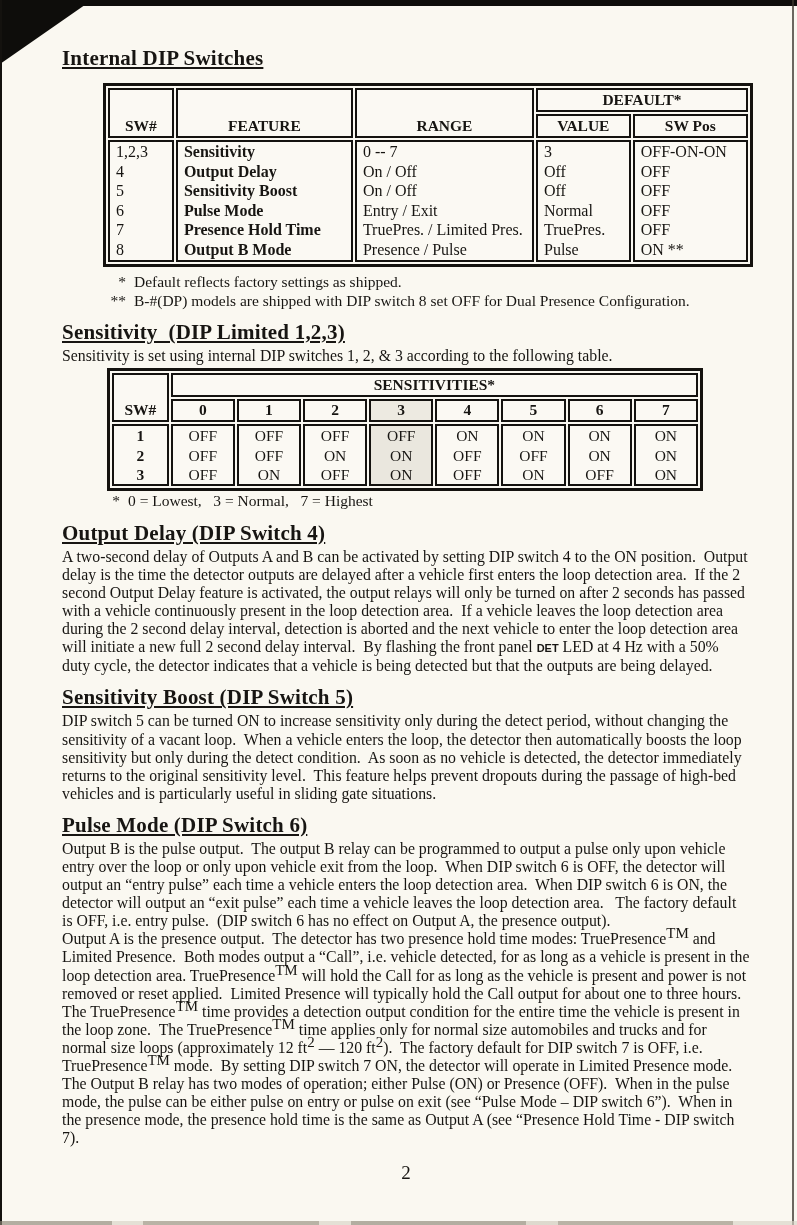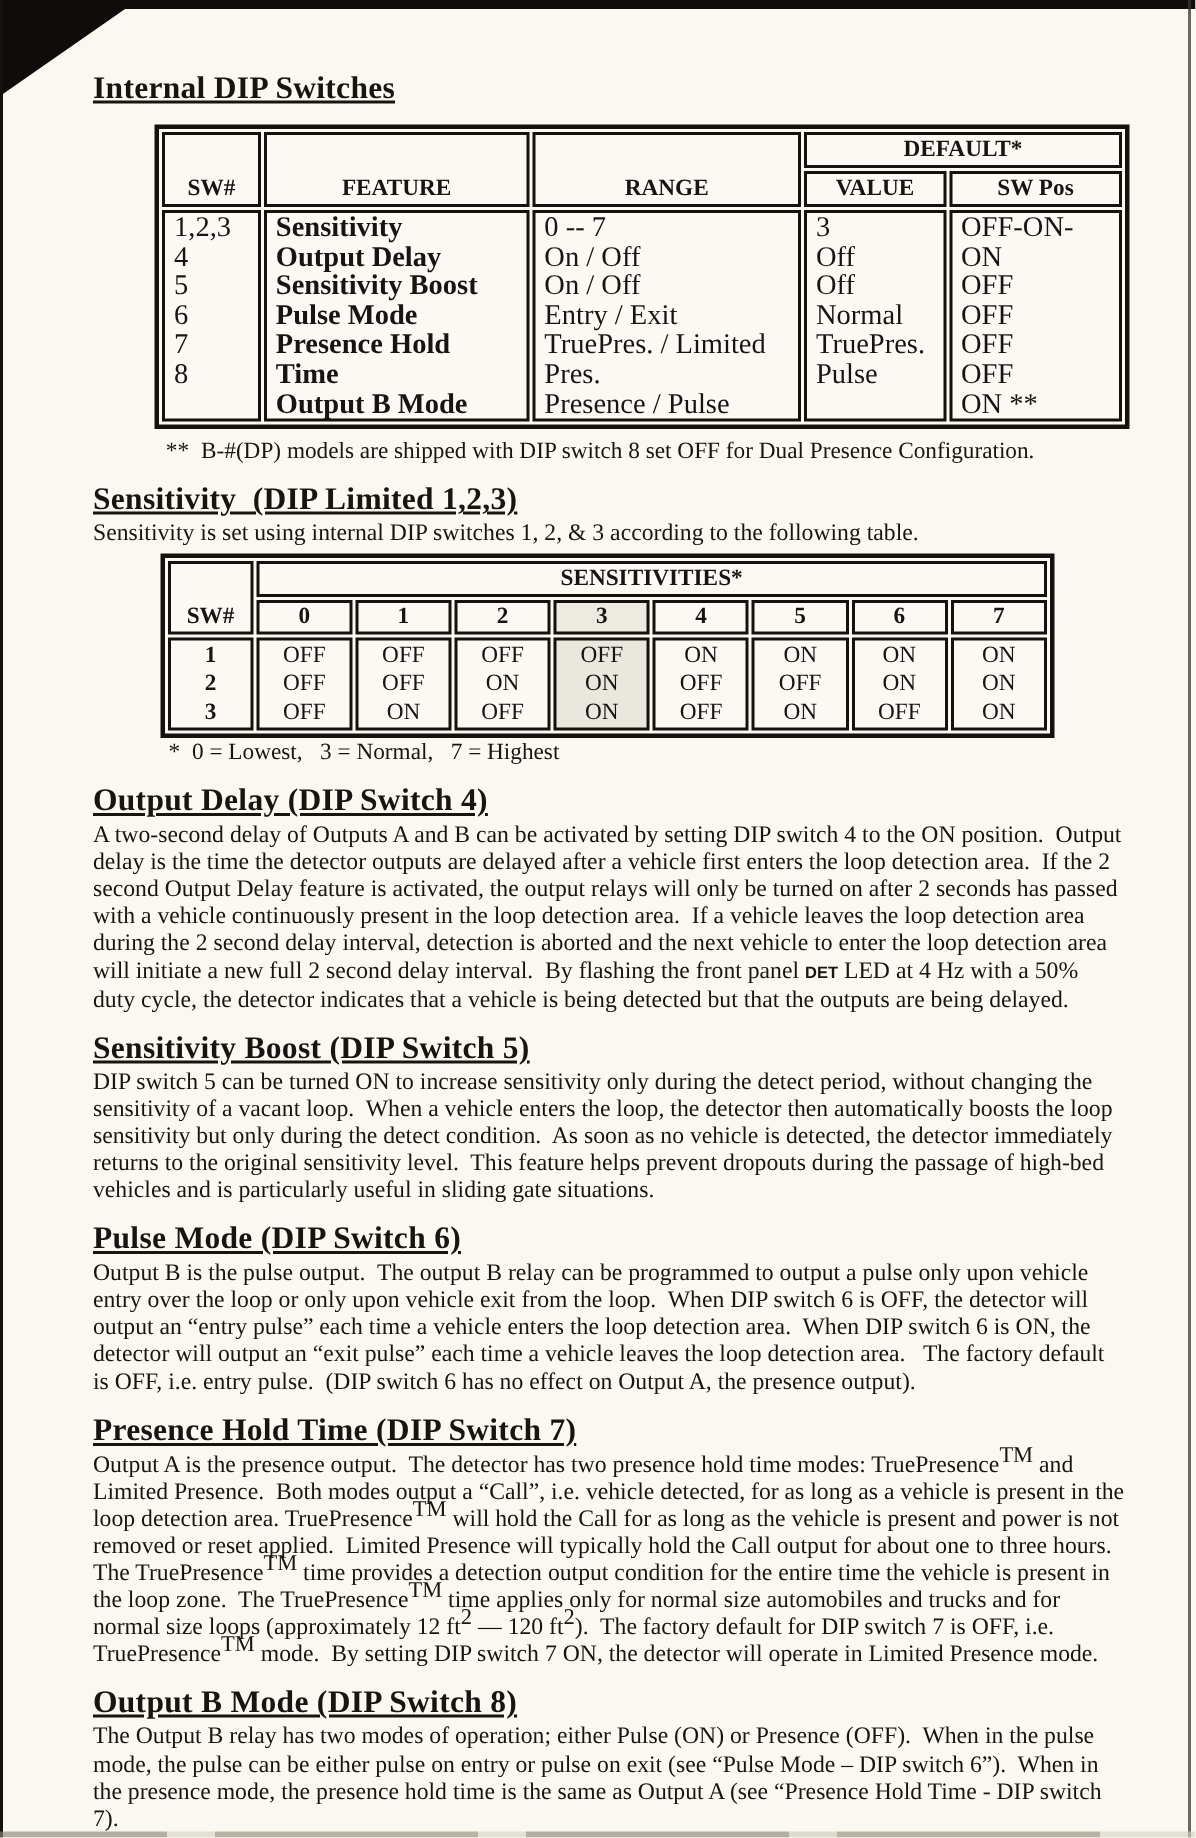--- a/index.html
+++ b/index.html
@@ -40,21 +40,21 @@
     border-collapse:separate; border-spacing:2.5px;
     border:3px solid #14120f; background:#faf8f1;
   }
   table.scan-tbl th, table.scan-tbl td {
     border:2.5px solid #14120f; background:#fbf9f3; padding:0 6px;
   }
   table.scan-tbl th { font-weight:bold; text-align:center; font-size:15.5px; padding:1px 4px; }
   th.span-head { vertical-align:bottom; padding-bottom:2px; }
 
   .tbl1 { margin:12px 0 0 41px; width:650px; table-layout:fixed; }
-  .tbl1 td { vertical-align:top; font-size:19px; line-height:19.6px; padding:1px 0 2px 9px; }
+  .tbl1 td { vertical-align:top; font-size:16px; line-height:19.6px; padding:1px 0 2px 9px; }
   .tbl1 td.c-feature div { font-weight:bold; }
   .tbl1 col.c1{width:64px;} .tbl1 col.c2{width:172px;} .tbl1 col.c3{width:174px;}
   .tbl1 col.c4{width:92px;}  .tbl1 col.c5{width:112px;}
 
   .tbl2 { margin:3px 0 0 45px; width:596px; table-layout:fixed; }
   .tbl2 col.sw{width:54px;} .tbl2 col.lv{width:61px;}
   .tbl2 td { vertical-align:top; text-align:center; font-size:15.5px; line-height:19.4px; padding:1px 0 2px 0; }
   .tbl2 thead tr.nums th { padding:0 2px 1px 2px; }
   .tbl2 thead tr.nums th:nth-child(4) { background:#edeae1; }
   .tbl2 tbody td:nth-child(5) { background:#eae7de; }
@@ -140,20 +140,21 @@
             <div>OFF</div>
             <div>OFF</div>
             <div>OFF</div>
             <div>ON **</div>
           </td>
       </tr>
     </tbody>
   </table>
 
   <div class="footnotes">
+    <div class="footnote"><span class="fn-marker narrow">*</span><span>Default reflects factory settings as shipped.</span></div>
     <div class="footnote"><span class="fn-marker narrow">**</span><span>B-#(DP) models are shipped with DIP switch 8 set OFF for Dual Presence Configuration.</span></div>
   </div>
 
   <h2 class="sec">Sensitivity  (DIP Limited 1,2,3)</h2>
   <p class="body">Sensitivity is set using internal DIP switches 1, 2, &amp; 3 according to the following table.</p>
 
   <table class="scan-tbl tbl2">
     <colgroup>
         <col class="sw">
         <col class="lv">
@@ -238,21 +239,19 @@
 
   <h2 class="sec">Output Delay (DIP Switch 4)</h2>
   <p class="body"><span>A two-second delay of Outputs A and B can be activated by setting DIP switch 4 to the ON position.  Output delay is the time the detector outputs are delayed after a vehicle first enters the loop detection area.  If the 2 second Output Delay feature is activated, the output relays will only be turned on after 2 seconds has passed with a vehicle continuously present in the loop detection area.  If a vehicle leaves the loop detection area during the 2 second delay interval, detection is aborted and the next vehicle to enter the loop detection area will initiate a new full 2 second delay interval.  By flashing the front panel </span><b>DET</b><span> LED at 4 Hz with a 50% duty cycle, the detector indicates that a vehicle is being detected but that the outputs are being delayed.</span></p>
 
   <h2 class="sec">Sensitivity Boost (DIP Switch 5)</h2>
   <p class="body">DIP switch 5 can be turned ON to increase sensitivity only during the detect period, without changing the sensitivity of a vacant loop.  When a vehicle enters the loop, the detector then automatically boosts the loop sensitivity but only during the detect condition.  As soon as no vehicle is detected, the detector immediately returns to the original sensitivity level.  This feature helps prevent dropouts during the passage of high-bed vehicles and is particularly useful in sliding gate situations.</p>
 
   <h2 class="sec">Pulse Mode (DIP Switch 6)</h2>
   <p class="body">Output B is the pulse output.  The output B relay can be programmed to output a pulse only upon vehicle entry over the loop or only upon vehicle exit from the loop.  When DIP switch 6 is OFF, the detector will output an “entry pulse” each time a vehicle enters the loop detection area.  When DIP switch 6 is ON, the detector will output an “exit pulse” each time a vehicle leaves the loop detection area.   The factory default is OFF, i.e. entry pulse.  (DIP switch 6 has no effect on Output A, the presence output).</p>
 
-  <h2 class="sec">Presence Hold Time (DIP Switch 7)</h2>
   <p class="body"><span>Output A is the presence output.  The detector has two presence hold time modes: TruePresence</span><sup>TM</sup><span> and Limited Presence.  Both modes output a “Call”, i.e. vehicle detected, for as long as a vehicle is present in the loop detection area. TruePresence</span><sup>TM</sup><span> will hold the Call for as long as the vehicle is present and power is not removed or reset applied.  Limited Presence will typically hold the Call output for about one to three hours.  The TruePresence</span><sup>TM</sup><span> time provides a detection output condition for the entire time the vehicle is present in the loop zone.  The TruePresence</span><sup>TM</sup><span> time applies only for normal size automobiles and trucks and for normal size loops (approximately 12 ft</span><sup>2</sup><span> — 120 ft</span><sup>2</sup><span>).  The factory default for DIP switch 7 is OFF, i.e. TruePresence</span><sup>TM</sup><span> mode.  By setting DIP switch 7 ON, the detector will operate in Limited Presence mode.</span></p>
 
-  <h2 class="sec">Output B Mode (DIP Switch 8)</h2>
   <p class="body">The Output B relay has two modes of operation; either Pulse (ON) or Presence (OFF).  When in the pulse mode, the pulse can be either pulse on entry or pulse on exit (see “Pulse Mode – DIP switch 6”).  When in the presence mode, the presence hold time is the same as Output A (see “Presence Hold Time - DIP switch 7).</p>
 
   <div class="page-num">2</div>
 
 </div>
 
 </body></html>

